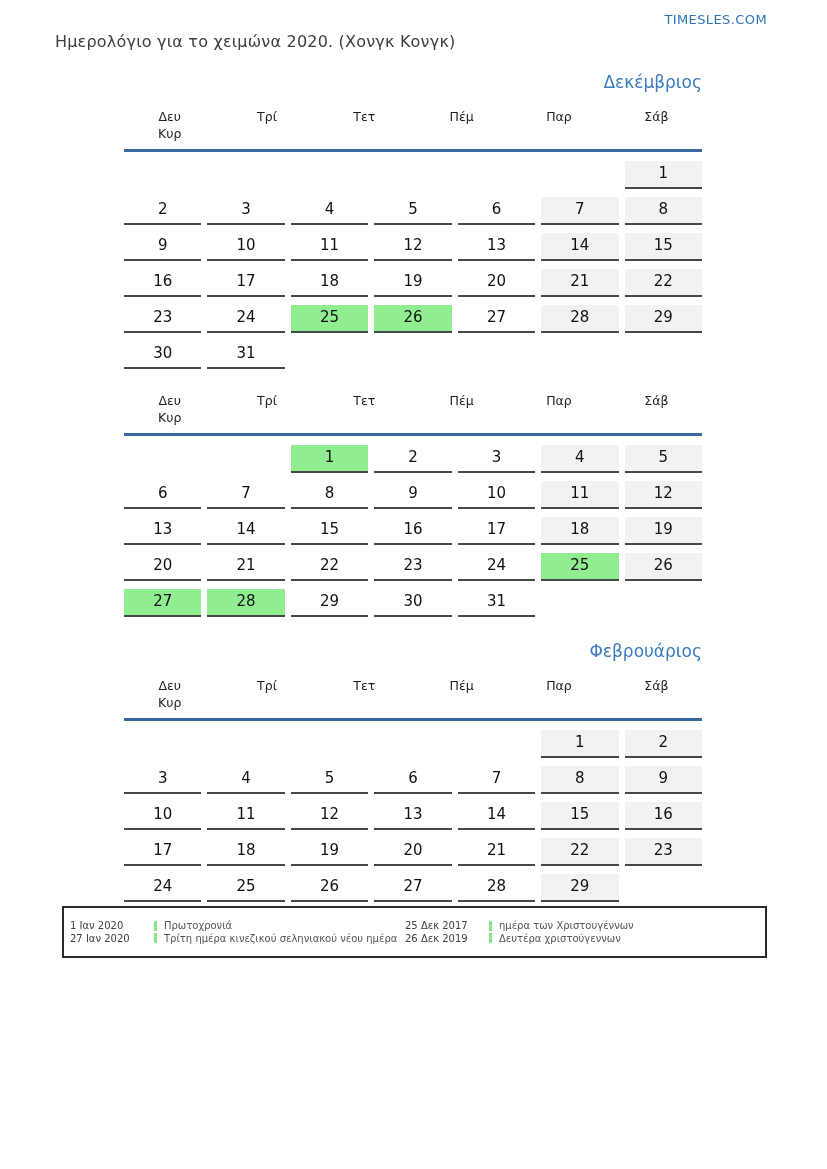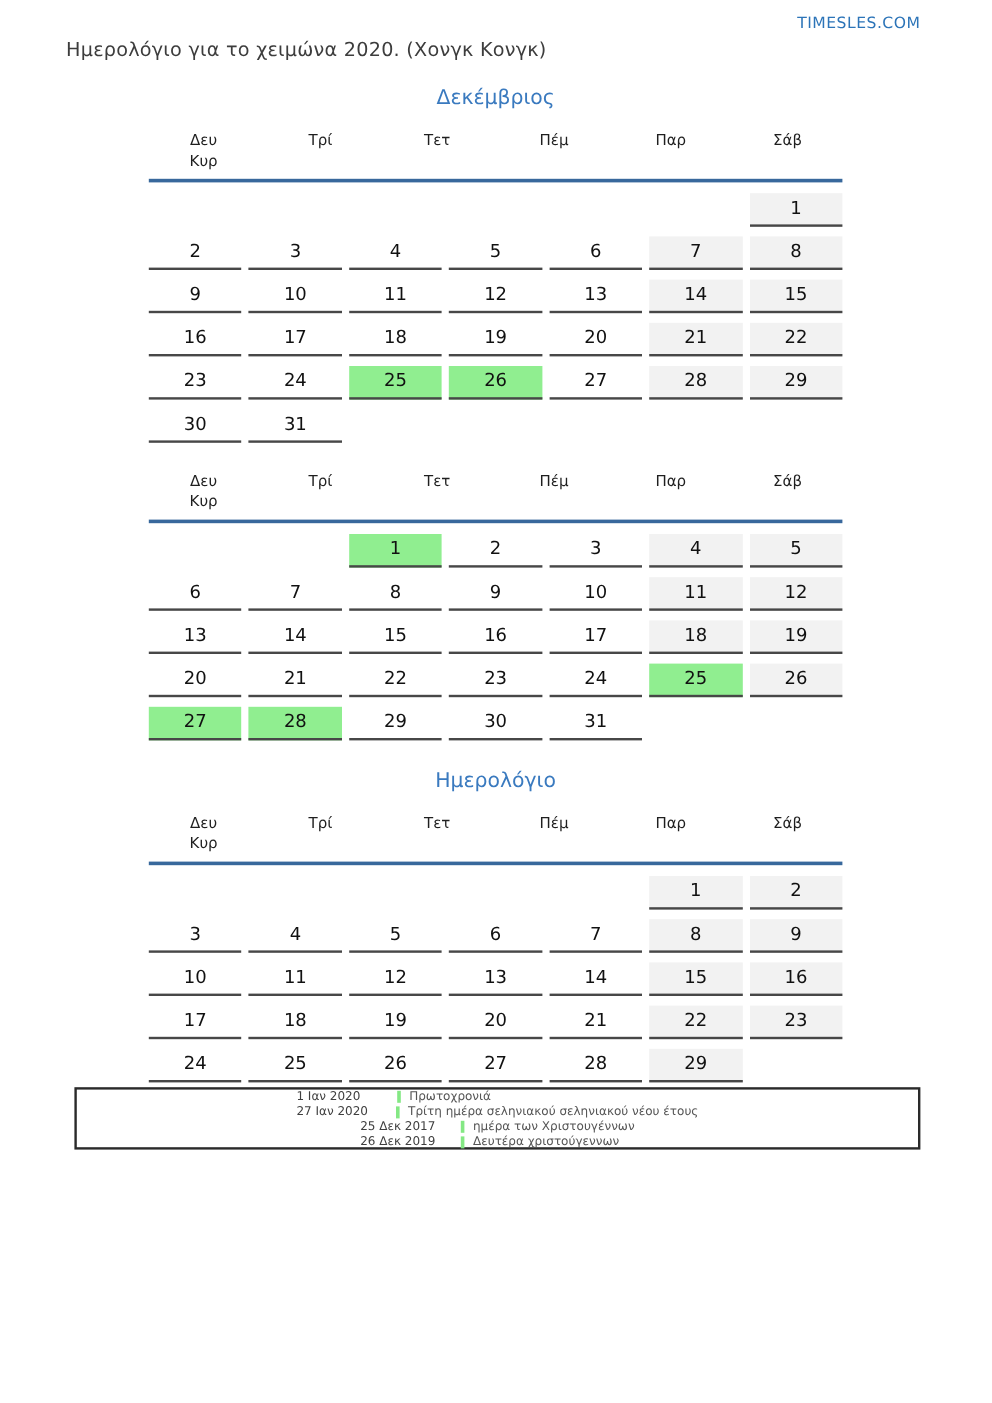--- a/index.html
+++ b/index.html
@@ -19,21 +19,21 @@
   .logo {
     position:absolute; right:60px; top:12px;
     font-size:13px; font-weight:500; color:#2c74b8;
     letter-spacing:0.4px; text-decoration:none; cursor:pointer;
   }
   .calendar {
     position:absolute; left:124px; top:71px; width:578px;
   }
   .month { margin-bottom:23px; }
   .month-title {
-    text-align:center; font-size:17px; font-weight:400;
+    text-align:right; font-size:17px; font-weight:400;
     color:#3a7abf; height:22px; line-height:22px; margin-bottom:15px;
   }
   .weekday-row {
     display:grid; grid-template-columns:repeat(6,1fr); column-gap:6px;
     margin-bottom:7px;
   }
   .weekday {
     text-align:center; font-size:12.5px; color:#1f1f1f;
     height:17px; line-height:17px;
   }
@@ -46,21 +46,21 @@
     height:28px; line-height:25px; text-align:center;
     font-size:15px; color:#111;
     border-bottom:2px solid #474747; background:#ffffff;
   }
   .day-cell.weekend { background:#f2f2f2; }
   .day-cell.holiday { background:#90ee90; }
   .day-cell.empty { border-bottom:none; background:transparent; }
   .legend {
     position:absolute; left:62px; top:906px; width:705px; height:52px;
     border:2px solid #2a2a2a; background:#ffffff;
-    display:flex; align-items:center; padding:0 6px;flex-direction:column;
+    display:flex; align-items:center; padding:0 6px;
   }
   .legend-col {
     display:flex; flex-direction:column; justify-content:center; gap:0;
   }
   .legend-col.first { width:335px; }
   .legend-entry { display:flex; align-items:center; height:12.5px; }
   .legend-date { width:84px; font-size:10px; color:#3f3f3f; }
   .legend-bar { width:3px; height:10px; background:#84e884; margin-right:7px; flex:0 0 3px; }
   .legend-label { font-size:10px; color:#555555; white-space:nowrap; }
 </style>
@@ -171,21 +171,21 @@
         <div class="day-cell holiday">27</div>
         <div class="day-cell holiday">28</div>
         <div class="day-cell normal">29</div>
         <div class="day-cell normal">30</div>
         <div class="day-cell normal">31</div>
         <div class="day-cell empty"></div>
         <div class="day-cell empty"></div>
       </div>
     </section>
     <section class="month">
-      <h2 class="month-title">Ημερολόγιο</h2>
+      <h2 class="month-title">Φεβρουάριος</h2>
       <div class="weekday-row">
         <div class="weekday">Δευ</div>
         <div class="weekday">Τρί</div>
         <div class="weekday">Τετ</div>
         <div class="weekday">Πέμ</div>
         <div class="weekday">Παρ</div>
         <div class="weekday">Σάβ</div>
         <div class="weekday">Κυρ</div>
       </div>
       <div class="header-line"></div>
@@ -232,21 +232,21 @@
 <footer class="legend">
     <div class="legend-col first">
       <div class="legend-entry">
         <span class="legend-date">1 Ιαν 2020</span>
         <span class="legend-bar"></span>
         <span class="legend-label">Πρωτοχρονιά</span>
       </div>
       <div class="legend-entry">
         <span class="legend-date">27 Ιαν 2020</span>
         <span class="legend-bar"></span>
-        <span class="legend-label">Τρίτη ημέρα σεληνιακού σεληνιακού νέου έτους</span>
+        <span class="legend-label">Τρίτη ημέρα κινεζικού σεληνιακού νέου ημέρα</span>
       </div>
     </div>
     <div class="legend-col">
       <div class="legend-entry">
         <span class="legend-date">25 Δεκ 2017</span>
         <span class="legend-bar"></span>
         <span class="legend-label">ημέρα των Χριστουγέννων</span>
       </div>
       <div class="legend-entry">
         <span class="legend-date">26 Δεκ 2019</span>

